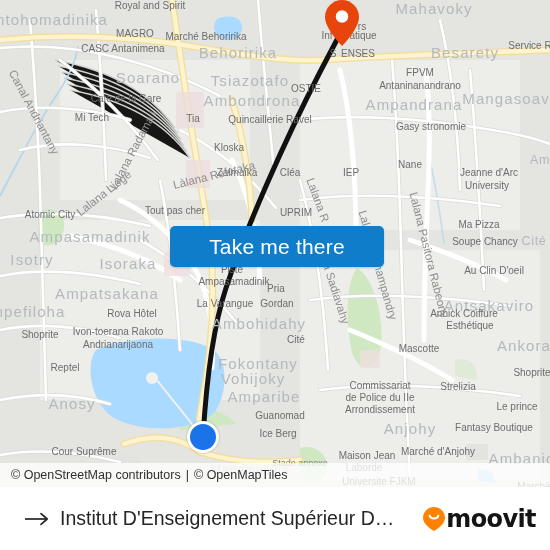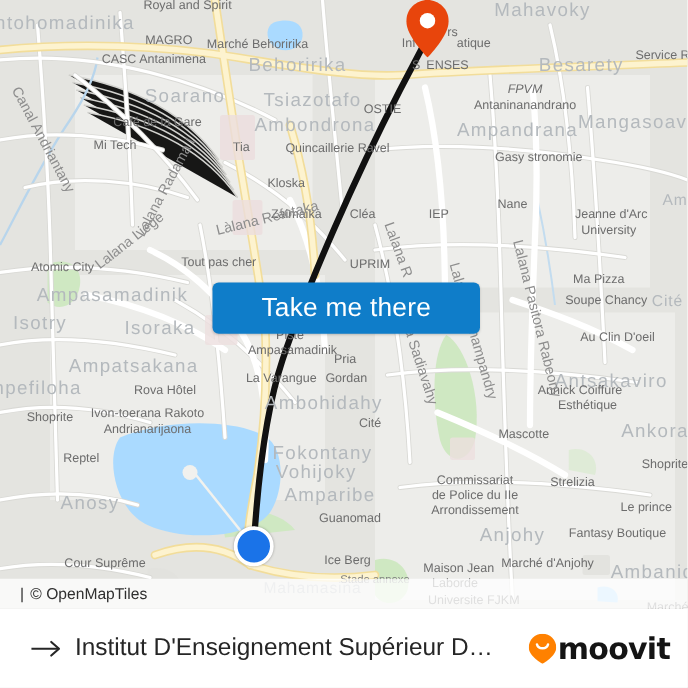--- a/index.html
+++ b/index.html
@@ -255,21 +255,21 @@
         <div class="lbl place" style="left: 52px; top: 19px;">ntohomadinika</div>
         <div class="lbl poi" style="left: 135px; top: 33px;">MAGRO</div>
         <div class="lbl poi" style="left: 206px; top: 36px;">Marché Behoririka</div>
         <div class="lbl place" style="left: 434px; top: 8px;">Mahavoky</div>
         <div class="lbl poi" style="left: 123px; top: 48px;">CASC Antanimena</div>
         <div class="lbl place" style="left: 238px; top: 52px;">Behoririka</div>
         <div class="lbl place" style="left: 465px; top: 52px;">Besarety</div>
         <div class="lbl poi" style="left: 530px; top: 45px;">Service R</div>
         <div class="lbl place" style="left: 148px; top: 77px;">Soarano</div>
         <div class="lbl place" style="left: 250px; top: 80px;">Tsiazotafo</div>
-        <div class="lbl poi" style="left: 420px; top: 72px; font-style: italic;">FPVM</div>
+        <div class="lbl poi" style="left: 420px; top: 72px;">FPVM</div>
         <div class="lbl poi" style="left: 420px; top: 85px;">Antaninanandrano</div>
         <div class="lbl poi" style="left: 126px; top: 98px;">Café de la Gare</div>
         <div class="lbl place" style="left: 252px; top: 100px;">Ambondrona</div>
         <div class="lbl place" style="left: 513px; top: 98px;">Mangasoavin</div>
         <div class="lbl poi" style="left: 92px; top: 117px;">Mi Tech</div>
         <div class="lbl poi" style="left: 193px; top: 118px;">Tia</div>
         <div class="lbl poi" style="left: 270px; top: 119px;">Quincaillerie Ravel</div>
         <div class="lbl place" style="left: 414px; top: 104px;">Ampandrana</div>
         <div class="lbl poi" style="left: 431px; top: 126px;">Gasy stronomie</div>
         <div class="lbl poi" style="left: 229px; top: 147px;">Kloska</div>
@@ -316,59 +316,60 @@
         <div class="lbl poi" style="left: 380px; top: 397px;">de Police du IIe</div>
         <div class="lbl poi" style="left: 380px; top: 409px;">Arrondissement</div>
         <div class="lbl poi" style="left: 458px; top: 386px;">Strelizia</div>
         <div class="lbl poi" style="left: 532px; top: 372px;">Shoprite</div>
         <div class="lbl place" style="left: 72px; top: 403px;">Anosy</div>
         <div class="lbl place" style="left: 264px; top: 396px;">Amparibe</div>
         <div class="lbl poi" style="left: 280px; top: 415px;">Guanomad</div>
         <div class="lbl poi" style="left: 517px; top: 406px;">Le prince</div>
         <div class="lbl place" style="left: 410px; top: 428px;">Anjohy</div>
         <div class="lbl poi" style="left: 494px; top: 427px;">Fantasy Boutique</div>
-        <div class="lbl poi" style="left: 278px; top: 433px; margin-top: 16px;">Ice Berg</div>
+        <div class="lbl poi" style="left: 278px; top: 433px;">Ice Berg</div>
         <div class="lbl poi" style="left: 84px; top: 451px;">Cour Suprême</div>
         <div class="lbl poi" style="left: 367px; top: 455px;">Maison Jean</div>
         <div class="lbl poi" style="left: 364px; top: 467px;">Laborde</div>
         <div class="lbl poi" style="left: 438px; top: 451px;">Marché d'Anjohy</div>
         <div class="lbl place" style="left: 522px; top: 458px;">Ambanid</div>
         <div class="lbl poi" style="left: 379px; top: 481px;">Universite FJKM</div>
         <div class="lbl poi" style="left: 534px; top: 486px;">Marché</div>
         <div class="lbl small" style="left: 300px; top: 463px;">Stade annexe</div>
         <div class="lbl place-sm" style="left: 250px; top: 470px;">Mahamasina</div>
         <div class="lbl street" style="left: 34px; top: 112px; transform: translate(-50%, -50%) rotate(62deg);">Canal Andriantany</div>
         <div class="lbl street" style="left: 133px; top: 150px; transform: translate(-50%, -50%) rotate(-62deg);">Lalana Radama I</div>
         <div class="lbl street" style="left: 214px; top: 175px; transform: translate(-50%, -50%) rotate(-14deg);">Làlana Refotaka</div>
         <div class="lbl street" style="left: 104px; top: 193px; transform: translate(-50%, -50%) rotate(-38deg);">Lalana Liege</div>
         <div class="lbl street" style="left: 318px; top: 200px; transform: translate(-50%, -50%) rotate(70deg);">Lalana R</div>
         <div class="lbl street" style="left: 332px; top: 280px; transform: translate(-50%, -50%) rotate(72deg);">Lalana Sadiavahy</div>
         <div class="lbl street" style="left: 378px; top: 265px; transform: translate(-50%, -50%) rotate(74deg);">Lalana Ramampandry</div>
         <div class="lbl street" style="left: 429px; top: 255px; transform: translate(-50%, -50%) rotate(76deg);">Lalana Pasitora Rabeony</div>
         <div class="lbl poi" style="left: 327px; top: 35px;">Inf</div>
-        <div class="lbl poi" style="left: 363px; top: 35px; margin-left: 16px;">atique</div>
+        <div class="lbl poi" style="left: 363px; top: 35px;">atique</div>
         <div class="lbl poi" style="left: 362px; top: 26px;">rs</div>
         <div class="lbl poi" style="left: 333px; top: 53px;">S</div>
         <div class="lbl poi" style="left: 358px; top: 53px;">ENSES</div>
       </div>
 
     <div id="origin-marker" style="left: 203px; top: 437px; background: rgb(26, 115, 232);"></div>
 
     <div id="dest-marker" style="left: 342px; top: 46px;">
       <svg width="34" height="46" viewBox="0 0 34 46">
         <path d="M17 0 C26.4 0 34 7.6 34 17 C34 29 17 46 17 46 C17 46 0 29 0 17 C0 7.6 7.6 0 17 0 Z" fill="#e8450c"></path>
         <circle cx="17" cy="16.5" r="6.2" fill="#ffffff"></circle>
       </svg>
     </div>
 
     <button id="take-me-there" style="background: rgb(15, 125, 201);">
       <span>Take me there</span>
     </button>
 
     <div id="attribution">
+      <span>© OpenStreetMap contributors</span>
       <span class="attr-sep">|</span>
       <span>© OpenMapTiles</span>
     </div>
   </div>
 
   <div id="footer">
     <div id="trip-summary">
       <span id="arrow-icon">
         <svg width="26" height="14" viewBox="0 0 26 14" aria-hidden="true">
           <path d="M0 7 H22" stroke="#262626" stroke-width="1.7" fill="none"></path>

